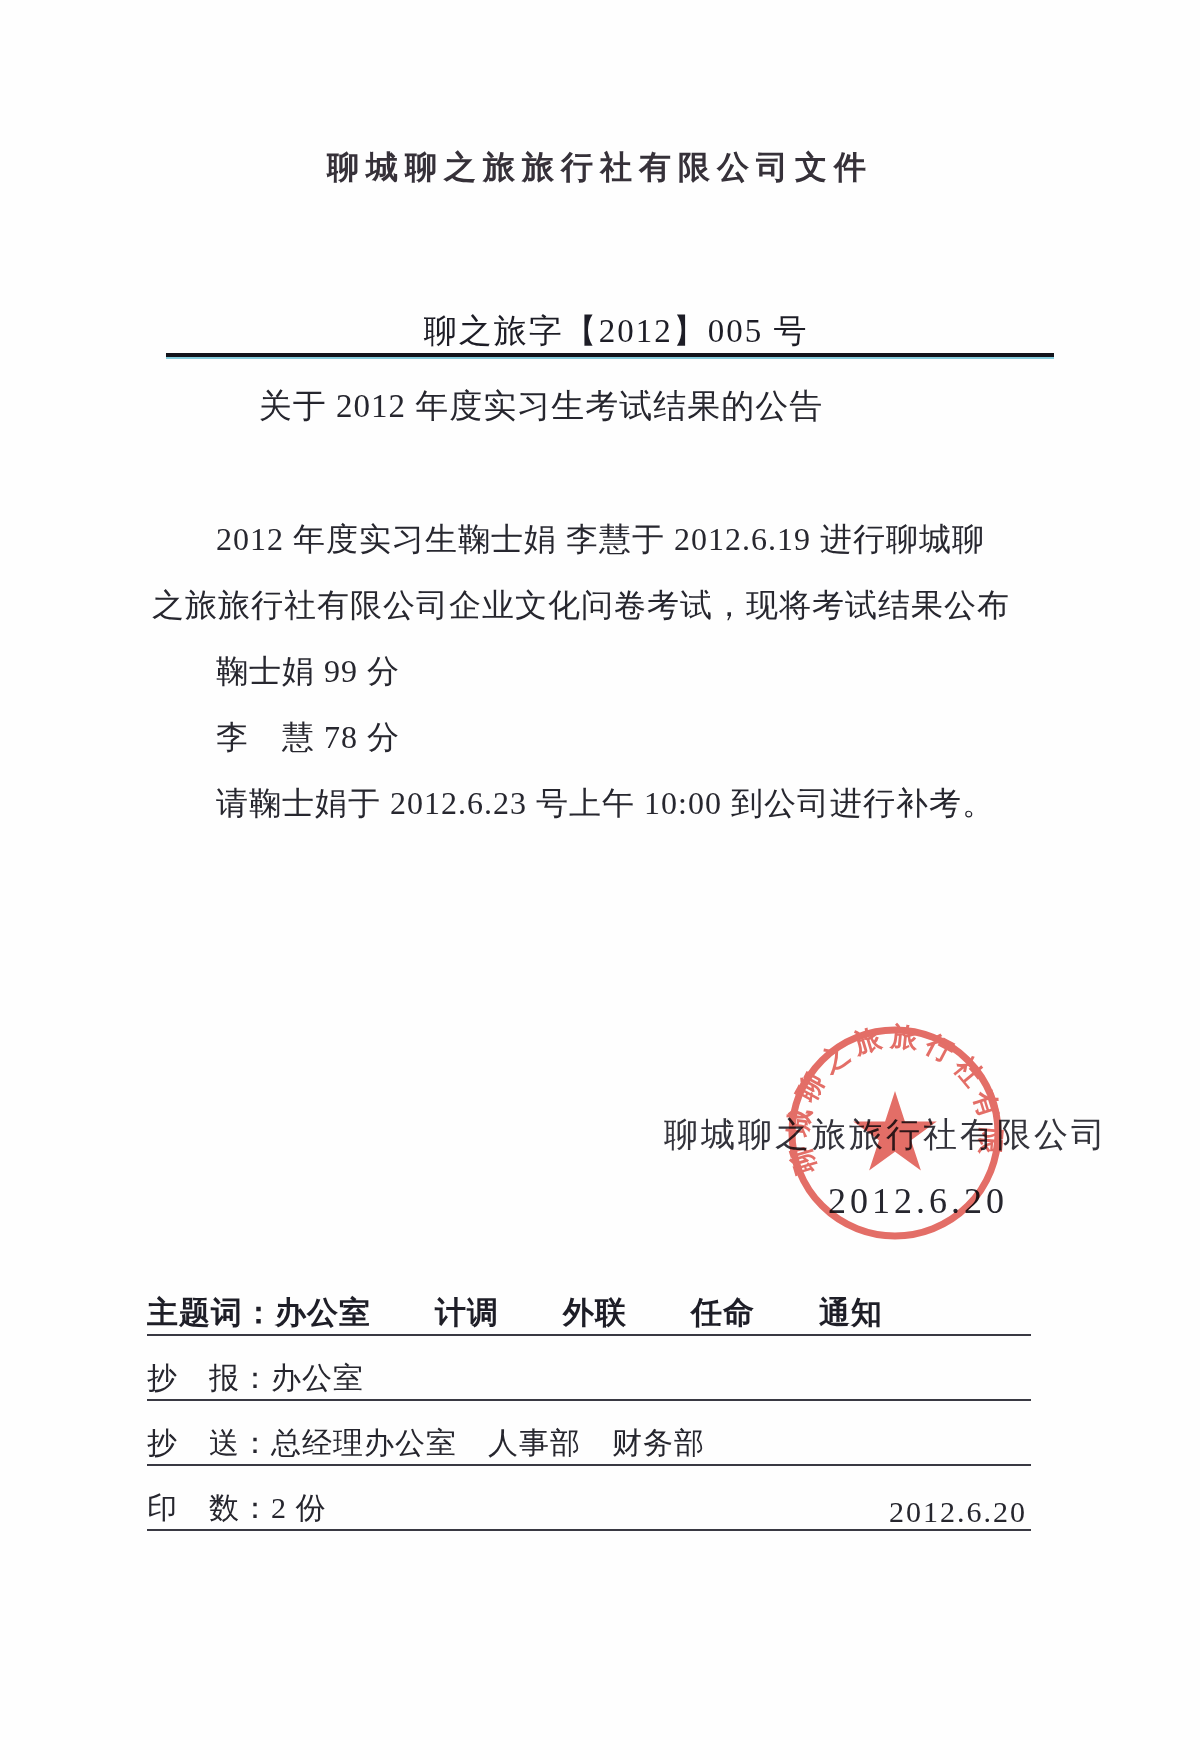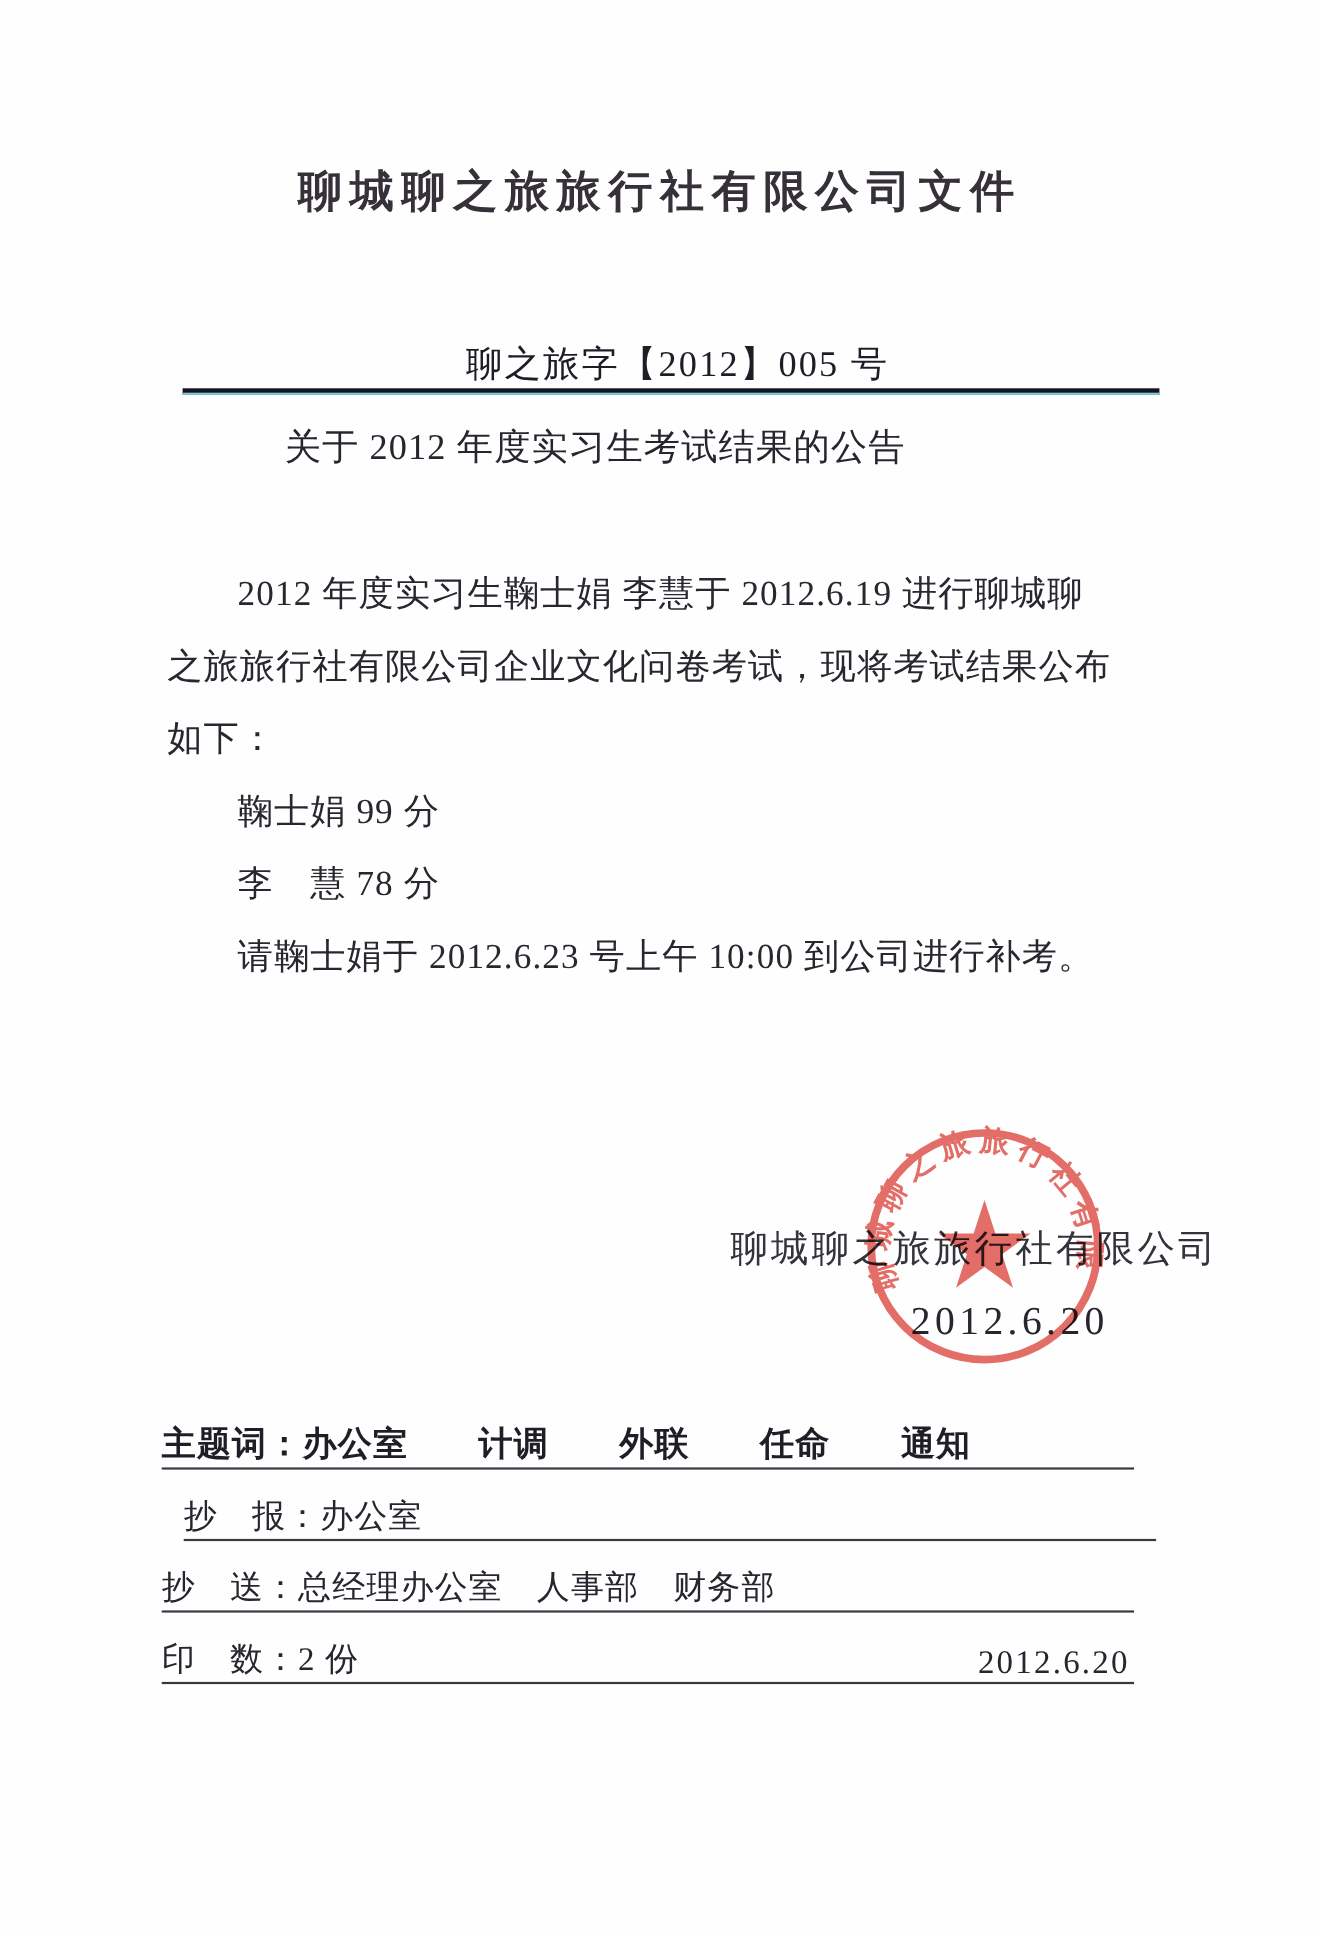--- a/index.html
+++ b/index.html
@@ -9,21 +9,21 @@
     font-family:"Liberation Serif", serif;
     color:#2b2b33;
     position:relative;
     overflow:hidden;
   }
   .abs { position:absolute; }
 
   .org-title {
     top:146px; left:0; width:1200px;
     text-align:center;
-    font-size:40px; font-weight:700;
+    font-size:32px; font-weight:700;
     letter-spacing:7px;
     color:#363139;
   }
   .doc-number {
     top:309px; left:0; width:1200px;
     text-align:center;
     font-size:33px; font-weight:400;
     letter-spacing:2px;
     color:#1d1d26;
     padding-left:16px;
@@ -75,41 +75,40 @@
     font-size:30px;
     color:#26262e;
     letter-spacing:1px;
   }
   .footer-row .right { margin-left:auto; padding-right:4px; letter-spacing:2px; }
   .footer-row.subject-words {
     font-family:"Liberation Sans", sans-serif;
     font-weight:bold; font-size:31px; color:#1e1e27;
   }
   .row-1 { top:1290px; }
-  .row-2 { top:1355px;margin-left:20px; }
+  .row-2 { top:1355px; }
   .row-3 { top:1420px; }
   .row-4 { top:1485px; }
 </style>
 </head>
 <body>
 
 <div>
 
   <div class="abs org-title">聊城聊之旅旅行社有限公司文件</div>
 
   <div class="abs doc-number">聊之旅字【2012】005 号</div>
 
   <div class="abs header-rule"></div>
 
   <div class="abs subject">关于 2012 年度实习生考试结果的公告</div>
 
   <div class="abs body-text">
     <div class="line indent">2012 年度实习生鞠士娟 李慧于 2012.6.19 进行聊城聊</div>
     <div class="line">之旅旅行社有限公司企业文化问卷考试，现将考试结果公布</div>
-    <div class="line">如下：</div>
     <div class="line indent">鞠士娟 99 分</div>
     <div class="line indent">李　慧 78 分</div>
     <div class="line indent">请鞠士娟于 2012.6.23 号上午 10:00 到公司进行补考。</div>
   </div>
 
   <div class="abs signature-company">聊城聊之旅旅行社有限公司</div>
   <div class="abs signature-date">2012.6.20</div>
 
   <svg class="abs stamp" width="240" height="240" viewBox="0 0 240 240">
     <circle cx="120" cy="120" r="103" fill="none" stroke-width="7" stroke="#e0544c"></circle>

